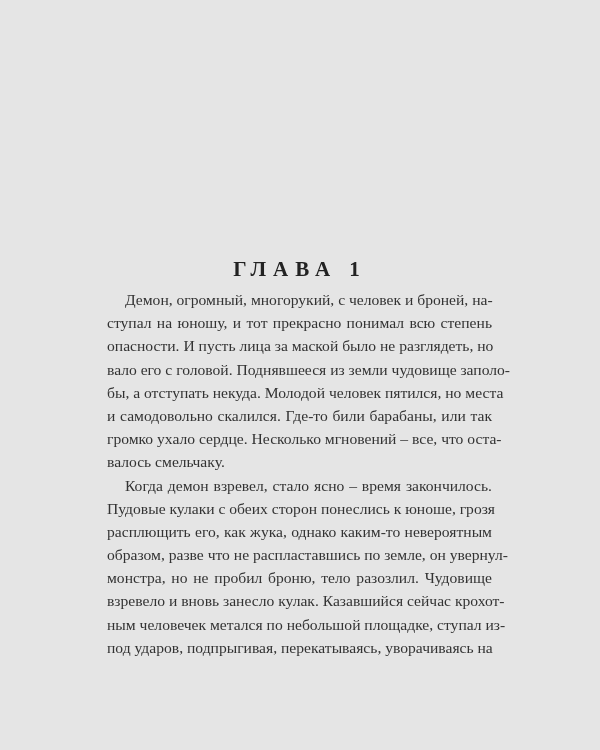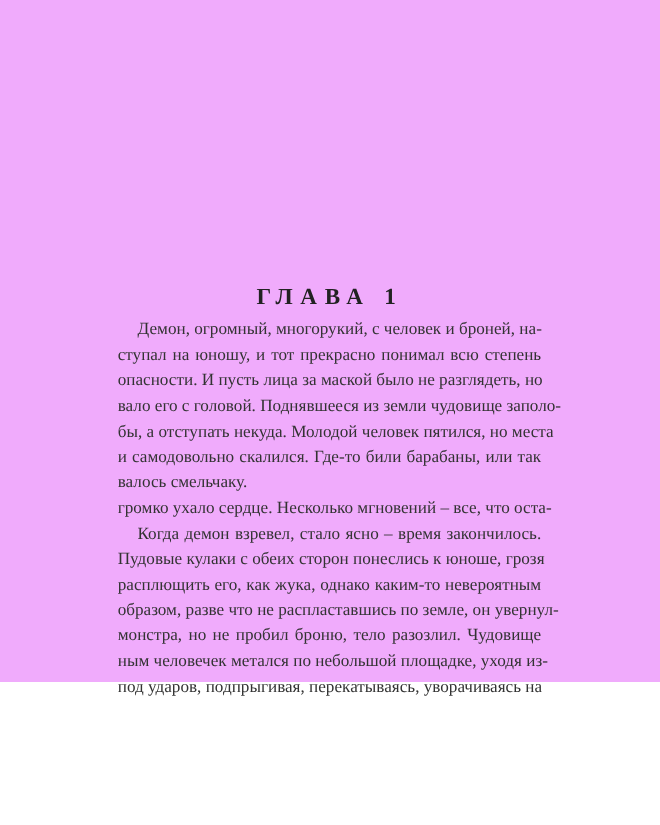--- a/index.html
+++ b/index.html
@@ -12,22 +12,22 @@
       height: 750px;
       position: relative;
       overflow: hidden;
       font-family: "Liberation Serif", "DejaVu Serif", serif;
       color: #2a2a2a;
     }
     .page {
       position: absolute;
       left: 0; top: 0;
       width: 600px;
-      height: 620px;
-      background: #f0abfc;
+      height: 750px;
+      background: #e5e5e5;
     }
     .chapter-title {
       position: absolute;
       top: 256px;
       left: 0;
       width: 600px;
       text-align: center;
       font-family: "Liberation Serif", "DejaVu Serif", serif;
       font-weight: bold;
       font-size: 21px;
@@ -66,27 +66,28 @@
   <h1 class="chapter-title">ГЛАВА 1</h1>
 
   <div class="body-text">
     <div>
       <span class="line indent">Демон, огромный, многорукий, с человек и броней, на-</span>
       <span class="line">ступал на юношу, и тот прекрасно понимал всю степень</span>
       <span class="line">опасности. И пусть лица за маской было не разглядеть, но</span>
       <span class="line">вало его с головой. Поднявшееся из земли чудовище заполо-</span>
       <span class="line">бы, а отступать некуда. Молодой человек пятился, но места</span>
       <span class="line">и самодовольно скалился. Где-то били барабаны, или так</span>
+      <span class="line">громко ухало сердце. Несколько мгновений – все, что оста-</span>
       <span class="line last">валось смельчаку.</span>
-      <span class="line">громко ухало сердце. Несколько мгновений – все, что оста-</span>
     </div>
     <div>
       <span class="line indent">Когда демон взревел, стало ясно – время закончилось.</span>
       <span class="line">Пудовые кулаки с обеих сторон понеслись к юноше, грозя</span>
       <span class="line">расплющить его, как жука, однако каким-то невероятным</span>
       <span class="line">образом, разве что не распластавшись по земле, он увернул-</span>
       <span class="line">монстра, но не пробил броню, тело разозлил. Чудовище</span>
-      <span class="line">ным человечек метался по небольшой площадке, уходя из-</span>
+      <span class="line">взревело и вновь занесло кулак. Казавшийся сейчас крохот-</span>
+      <span class="line">ным человечек метался по небольшой площадке, ступал из-</span>
       <span class="line">под ударов, подпрыгивая, перекатываясь, уворачиваясь на</span>
 
     </div>
   </div>
 </div>
 
 </body></html>

